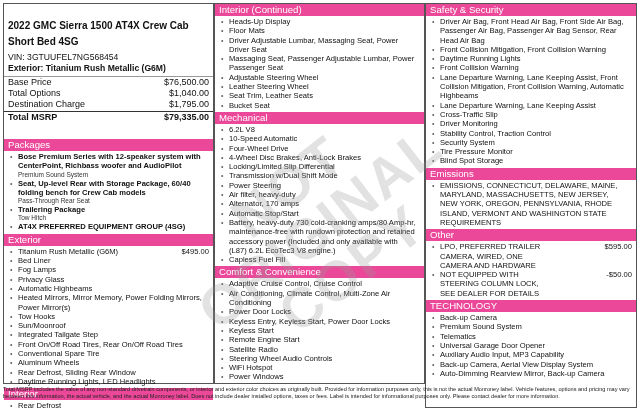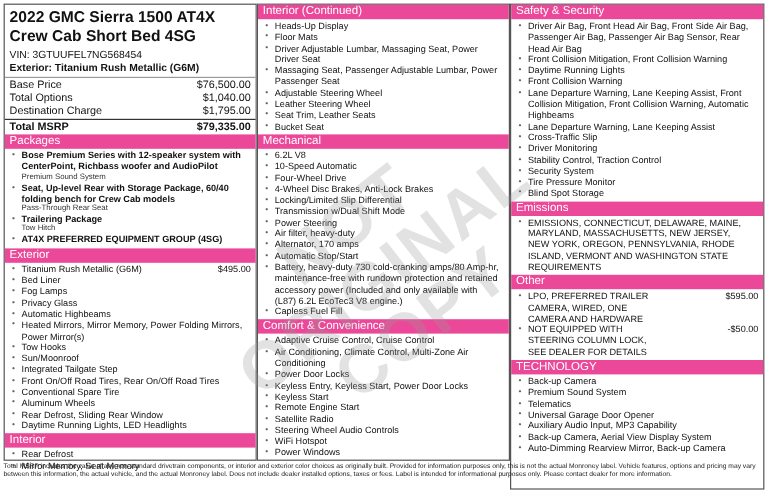--- a/index.html
+++ b/index.html
@@ -1,21 +1,21 @@
 <!DOCTYPE html>
 <html><head>
 <meta charset="utf-8">
 <style>
   html, body { margin:0; padding:0; background:#fff; }
   body { width:640px; height:410px; position:relative; overflow:hidden; font-family:"Liberation Sans", sans-serif; color:#111; }
   .col { position:absolute; top:3px; border:1px solid #555; box-sizing:border-box; background:#fff; }
   #col1 { left:3px; width:211px; height:381px; }
   #col2 { left:214px; width:211px; height:381px; }
   #col3 { left:425px; width:212px; height:405px; }
-  .title { font-weight:bold; font-size:13px; line-height:16px; padding:2px 4px 2px 4px; }
+  .title { font-weight:bold; font-size:10px; line-height:16px; padding:2px 4px 2px 4px;margin-top:12px; }
   .meta { font-size:8.6px; line-height:11px; padding:0 4px; }
   .price-row { display:flex; justify-content:space-between; font-size:9px; line-height:11px; padding:0 4px; }
   .price-total { font-weight:bold; border-top:1px solid #333; margin-top:1px; }
   .hdr { background:#ec4899; color:#fff; font-size:9.6px; line-height:12px; padding:0 4px; }
   ul { list-style:none; margin:1px 0 2px 0; padding:0 4px 0 4px; }
   li { position:relative; font-size:7.6px; line-height:9.3px; padding-left:10px; display:flex; justify-content:space-between; }
   li::before { content:"•"; position:absolute; left:2px; color:#666; font-size:7px; }
   li .txt { flex:1; padding-right:4px; }
   li .amt { white-space:nowrap;margin-left:48px; }
   li.bold .txt { font-weight:bold; }
@@ -41,21 +41,21 @@
       </div>
     <div class="price-row">
         <span>Destination Charge</span>
         <span>$1,795.00</span>
       </div>
     <div class="price-row price-total">
         <span>Total MSRP</span>
         <span>$79,335.00</span>
       </div>
   </div>
-  <div class="hdr" style="margin-top:1px;">Packages</div>
+  <div class="hdr" style="margin-top:16px;">Packages</div>
   <ul>
     <li class="bold">
         <span class="txt">Bose Premium Series with 12-speaker system with CenterPoint, Richbass woofer and AudioPilot</span>
       </li>
     <div class="sub">Premium Sound System</div>
     <li class="bold">
         <span class="txt">Seat, Up-level Rear with Storage Package, 60/40 folding bench for Crew Cab models</span>
       </li>
     <div class="sub">Pass-Through Rear Seat</div>
     <li class="bold">

